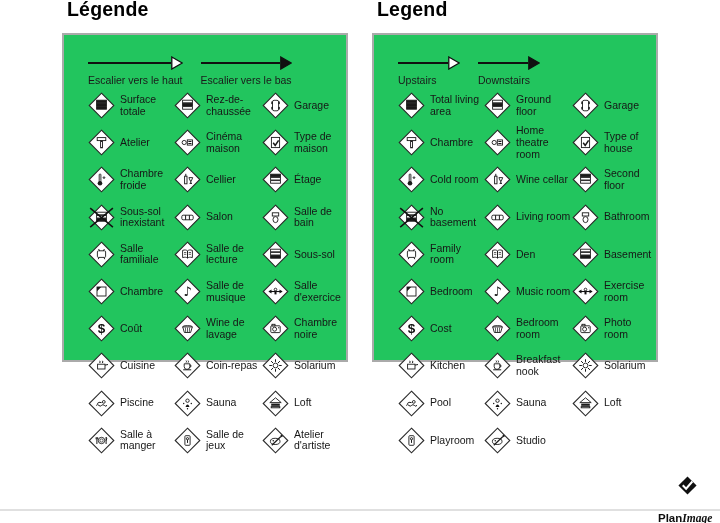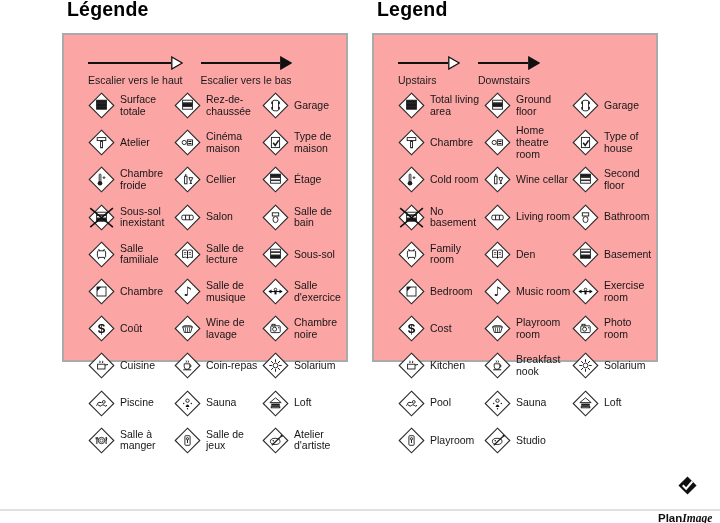--- a/index.html
+++ b/index.html
@@ -8,21 +8,21 @@
     font-family:"Liberation Sans","DejaVu Sans",sans-serif;color:#1a1a1a;
     -webkit-font-smoothing:antialiased;
   }
   .panel{position:absolute;top:0;width:286px;height:362px;}
   .panel-0{left:62px;}
   .panel-1{left:372px;}
   .panel-title{
     position:absolute;top:-2px;left:5px;margin:0;font-size:19.5px;font-weight:bold;
     color:#000;letter-spacing:.2px;
   }
-  .panel-box{position:absolute;top:33px;left:0;right:0;bottom:0;border:2px solid #aaaaaa;background:#fca5a5;}
+  .panel-box{position:absolute;top:33px;left:0;right:0;bottom:0;border:2px solid #aaaaaa;background:#22c55e;}
   .arrows{position:absolute;top:20px;left:24px;right:8px;display:flex;gap:18px;}
   .arrow-group{min-width:62px;}
   .arrow-line{display:flex;align-items:center;height:16px;}
   .shaft{flex:1;height:2px;background:#111;}
   .head{width:12px;height:14px;display:block;}
   .arrow-label{font-size:10.5px;margin-top:3px;white-space:nowrap;color:#1a1a1a;}
   .items{
     position:absolute;left:24px;top:52px;right:8px;
     display:grid;grid-template-columns:86px 88px 1fr;grid-auto-rows:37.2px;
   }
@@ -730,21 +730,21 @@
     <span class="icon">
             <svg viewBox="0 0 27 27">
               <polygon points="13.5,1.2 25.8,13.5 13.5,25.8 1.2,13.5" fill="#ffffff" stroke="#2a2a2a" stroke-width="1.1"></polygon>
               <ellipse cx="13.5" cy="11.9" rx="4.8" ry="1.3" fill="#fff" stroke="#1a1a1a" stroke-width="0.9"></ellipse>
               <path d="M8.7,11.9 h9.6 l-1.7,5.6 h-6.2 z" fill="#fff" stroke="#1a1a1a" stroke-width="0.9"></path>
               <line x1="11.4" y1="12.6" x2="11.7" y2="17" stroke="#1a1a1a" stroke-width="0.7"></line>
               <line x1="13.5" y1="12.6" x2="13.5" y2="17" stroke="#1a1a1a" stroke-width="0.7"></line>
               <line x1="15.6" y1="12.6" x2="15.3" y2="17" stroke="#1a1a1a" stroke-width="0.7"></line>
             </svg>
           </span>
-    <span class="label">Playroom room</span>
+    <span class="label">Bedroom room</span>
   </div>
 
   <div class="item">
     <span class="icon">
             <svg viewBox="0 0 27 27">
               <polygon points="13.5,1.2 25.8,13.5 13.5,25.8 1.2,13.5" fill="#ffffff" stroke="#2a2a2a" stroke-width="1.1"></polygon>
               <rect x="8.8" y="10.8" width="9.4" height="6.8" rx="0.8" fill="#fff" stroke="#1a1a1a" stroke-width="0.9"></rect>
               <circle cx="12.6" cy="14.2" r="2" fill="#fff" stroke="#1a1a1a" stroke-width="0.9"></circle>
               <rect x="10" y="9.3" width="3" height="1.6" fill="#fff" stroke="#1a1a1a" stroke-width="0.9"></rect>
               <line x1="16" y1="12.8" x2="17.3" y2="12.8" stroke="#1a1a1a" stroke-width="1" fill="none"></line>

